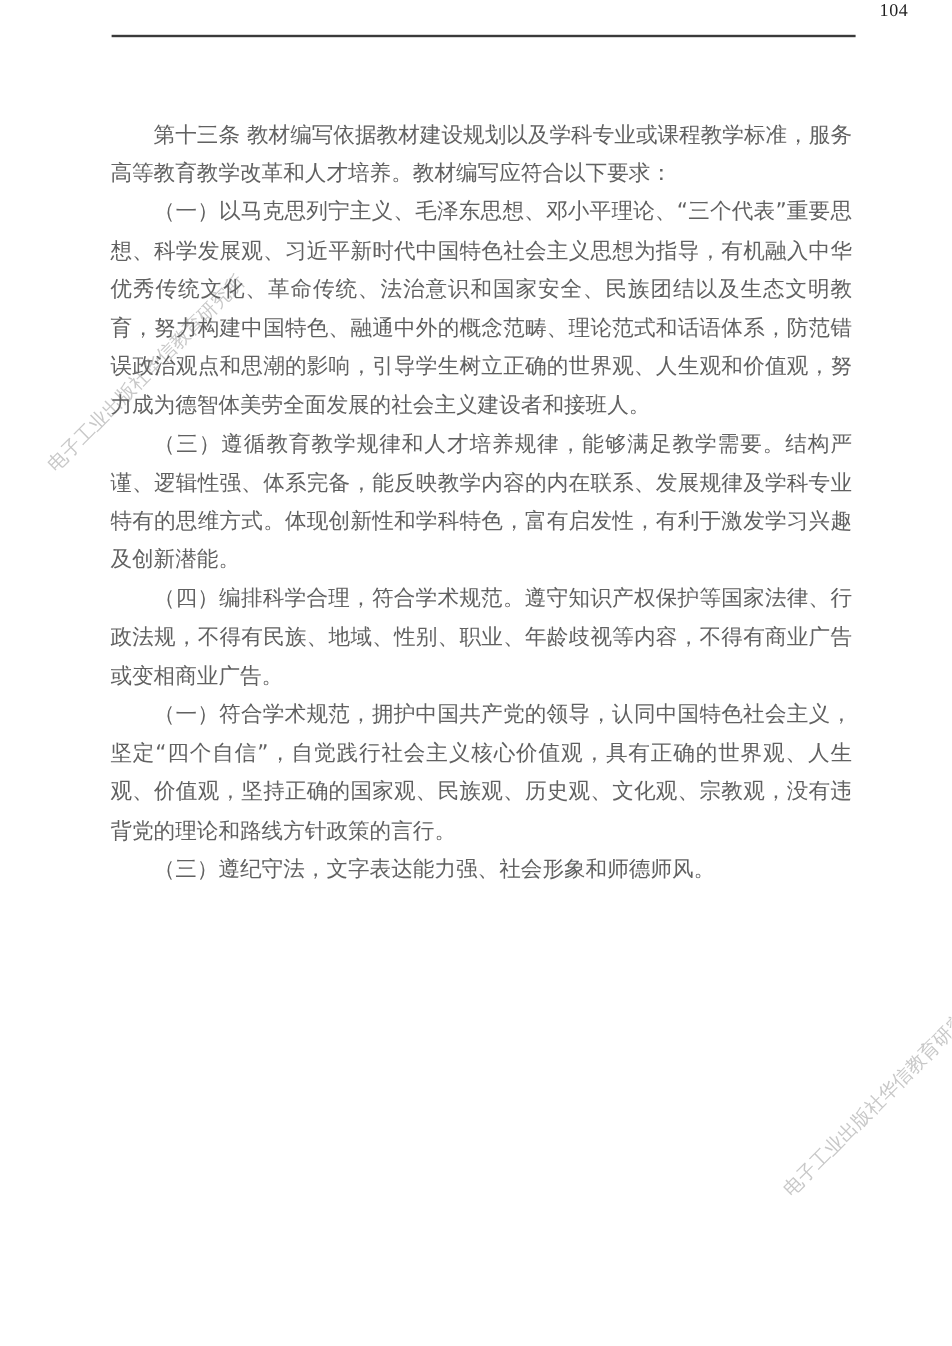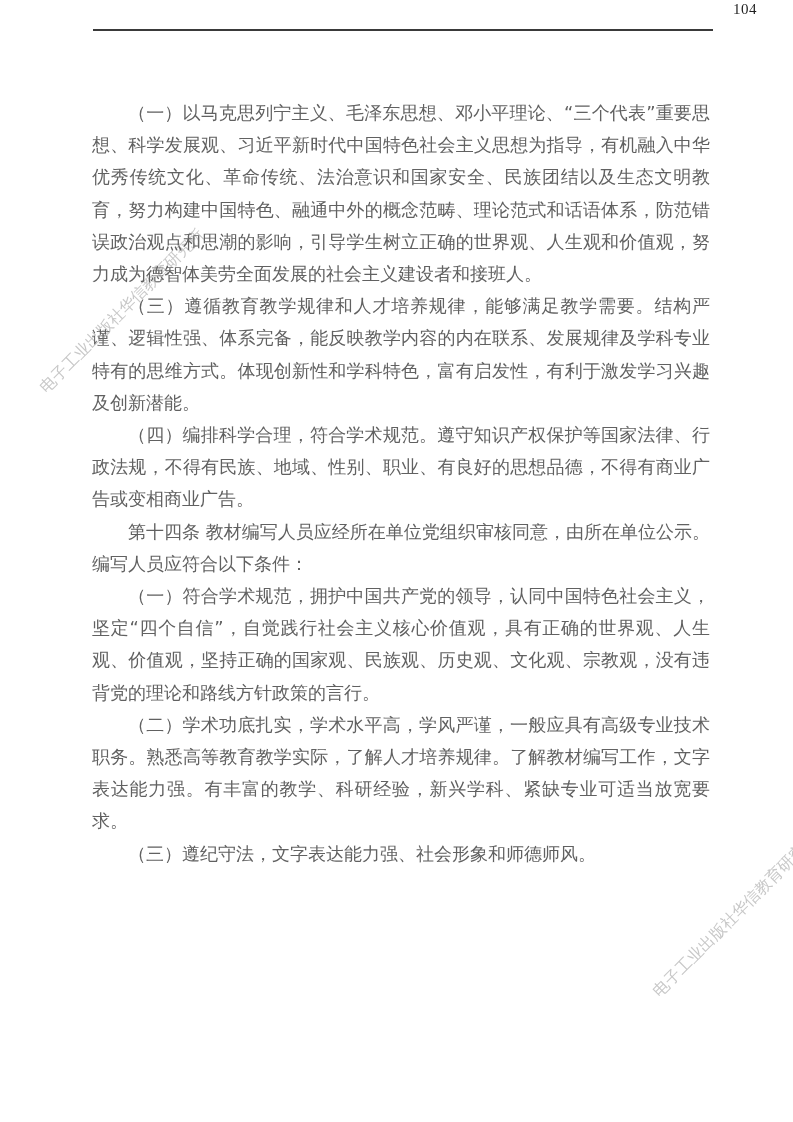--- a/index.html
+++ b/index.html
@@ -77,22 +77,21 @@
 
   <div class="watermark wm-left">
     <span>电子工业出版社华信教育研究所</span>
   </div>
 
   <div class="watermark wm-right">
     <span>电子工业出版社华信教育研究所</span>
   </div>
 
   <div class="body-text" id="body-text">
+      <p>第十三条 教材编写依据教材建设规划以及学科专业或课程教学标准，服务高等教育教学改革和人才培养。教材编写应符合以下要求：</p>
       <p>（一）以马克思列宁主义、毛泽东思想、邓小平理论、“三个代表”重要思想、科学发展观、习近平新时代中国特色社会主义思想为指导，有机融入中华优秀传统文化、革命传统、法治意识和国家安全、民族团结以及生态文明教育，努力构建中国特色、融通中外的概念范畴、理论范式和话语体系，防范错误政治观点和思潮的影响，引导学生树立正确的世界观、人生观和价值观，努力成为德智体美劳全面发展的社会主义建设者和接班人。</p>
       <p>（三）遵循教育教学规律和人才培养规律，能够满足教学需要。结构严谨、逻辑性强、体系完备，能反映教学内容的内在联系、发展规律及学科专业特有的思维方式。体现创新性和学科特色，富有启发性，有利于激发学习兴趣及创新潜能。</p>
-      <p>（四）编排科学合理，符合学术规范。遵守知识产权保护等国家法律、行政法规，不得有民族、地域、性别、职业、有良好的思想品德，不得有商业广告或变相商业广告。</p>
-      <p>第十四条 教材编写人员应经所在单位党组织审核同意，由所在单位公示。编写人员应符合以下条件：</p>
+      <p>（四）编排科学合理，符合学术规范。遵守知识产权保护等国家法律、行政法规，不得有民族、地域、性别、职业、年龄歧视等内容，不得有商业广告或变相商业广告。</p>
       <p>（一）符合学术规范，拥护中国共产党的领导，认同中国特色社会主义，坚定“四个自信”，自觉践行社会主义核心价值观，具有正确的世界观、人生观、价值观，坚持正确的国家观、民族观、历史观、文化观、宗教观，没有违背党的理论和路线方针政策的言行。</p>
-      <p>（二）学术功底扎实，学术水平高，学风严谨，一般应具有高级专业技术职务。熟悉高等教育教学实际，了解人才培养规律。了解教材编写工作，文字表达能力强。有丰富的教学、科研经验，新兴学科、紧缺专业可适当放宽要求。</p>
       <p>（三）遵纪守法，文字表达能力强、社会形象和师德师风。</p>
     </div>
 
 </div>
 
 </body></html>

